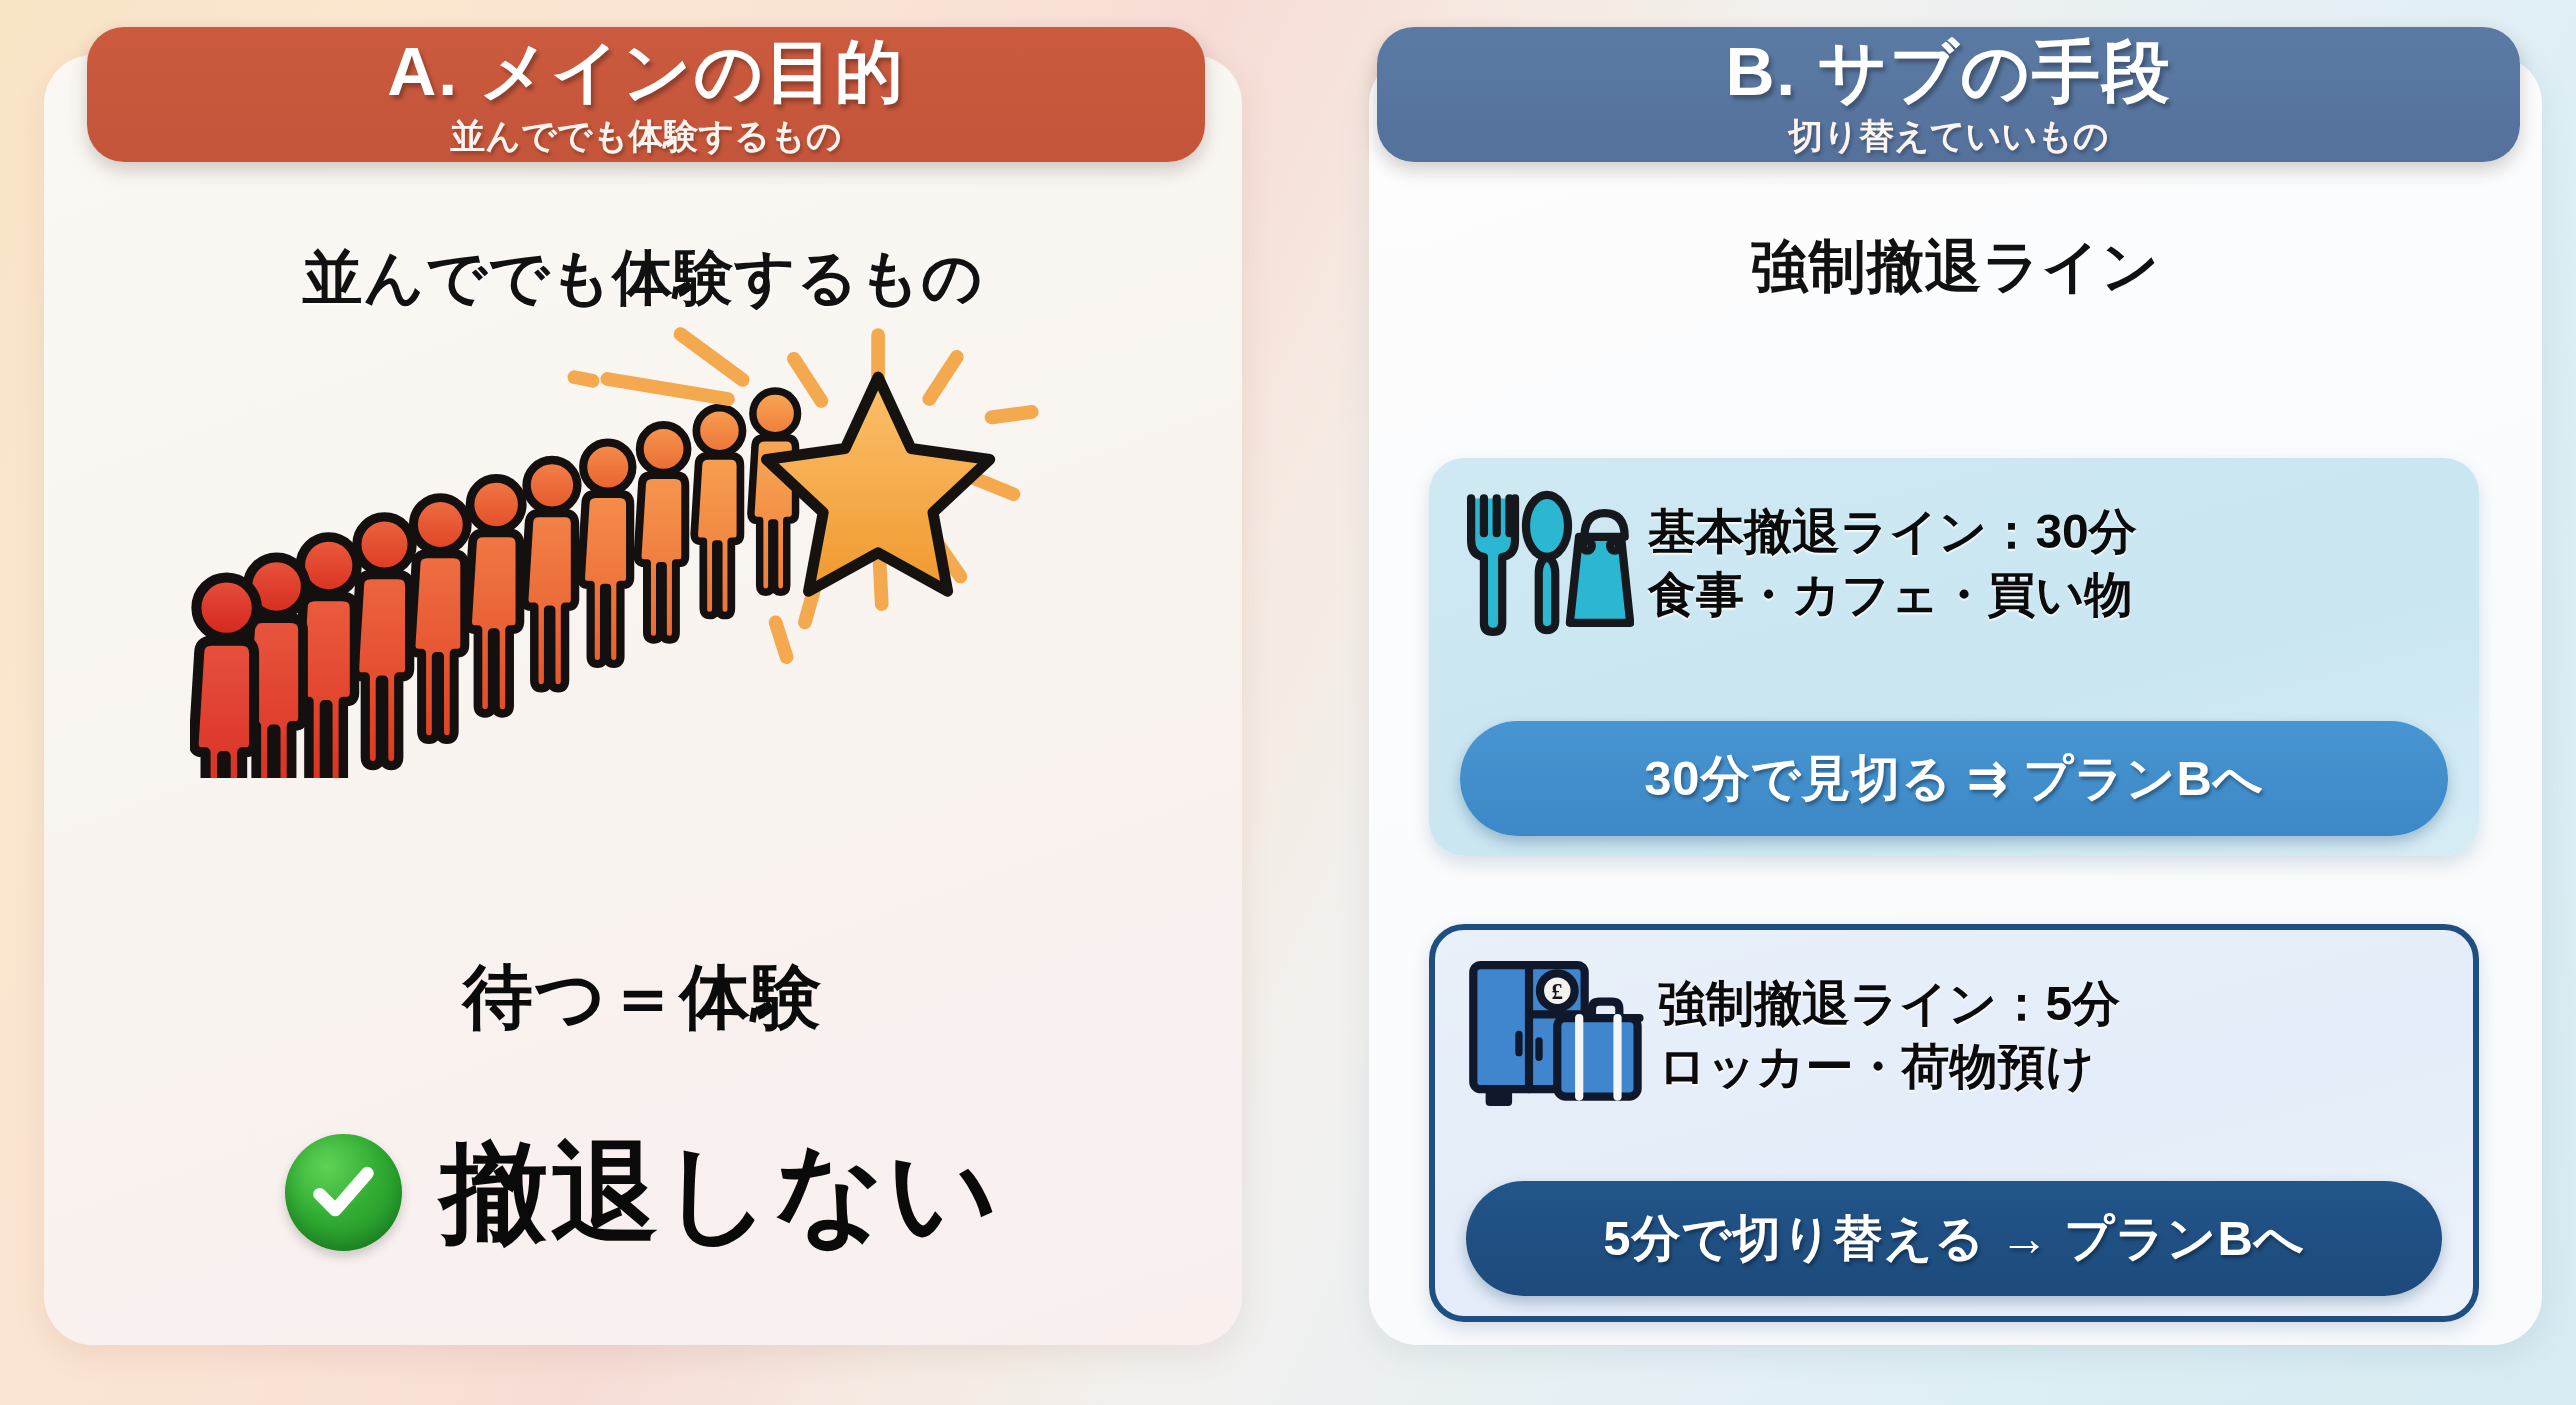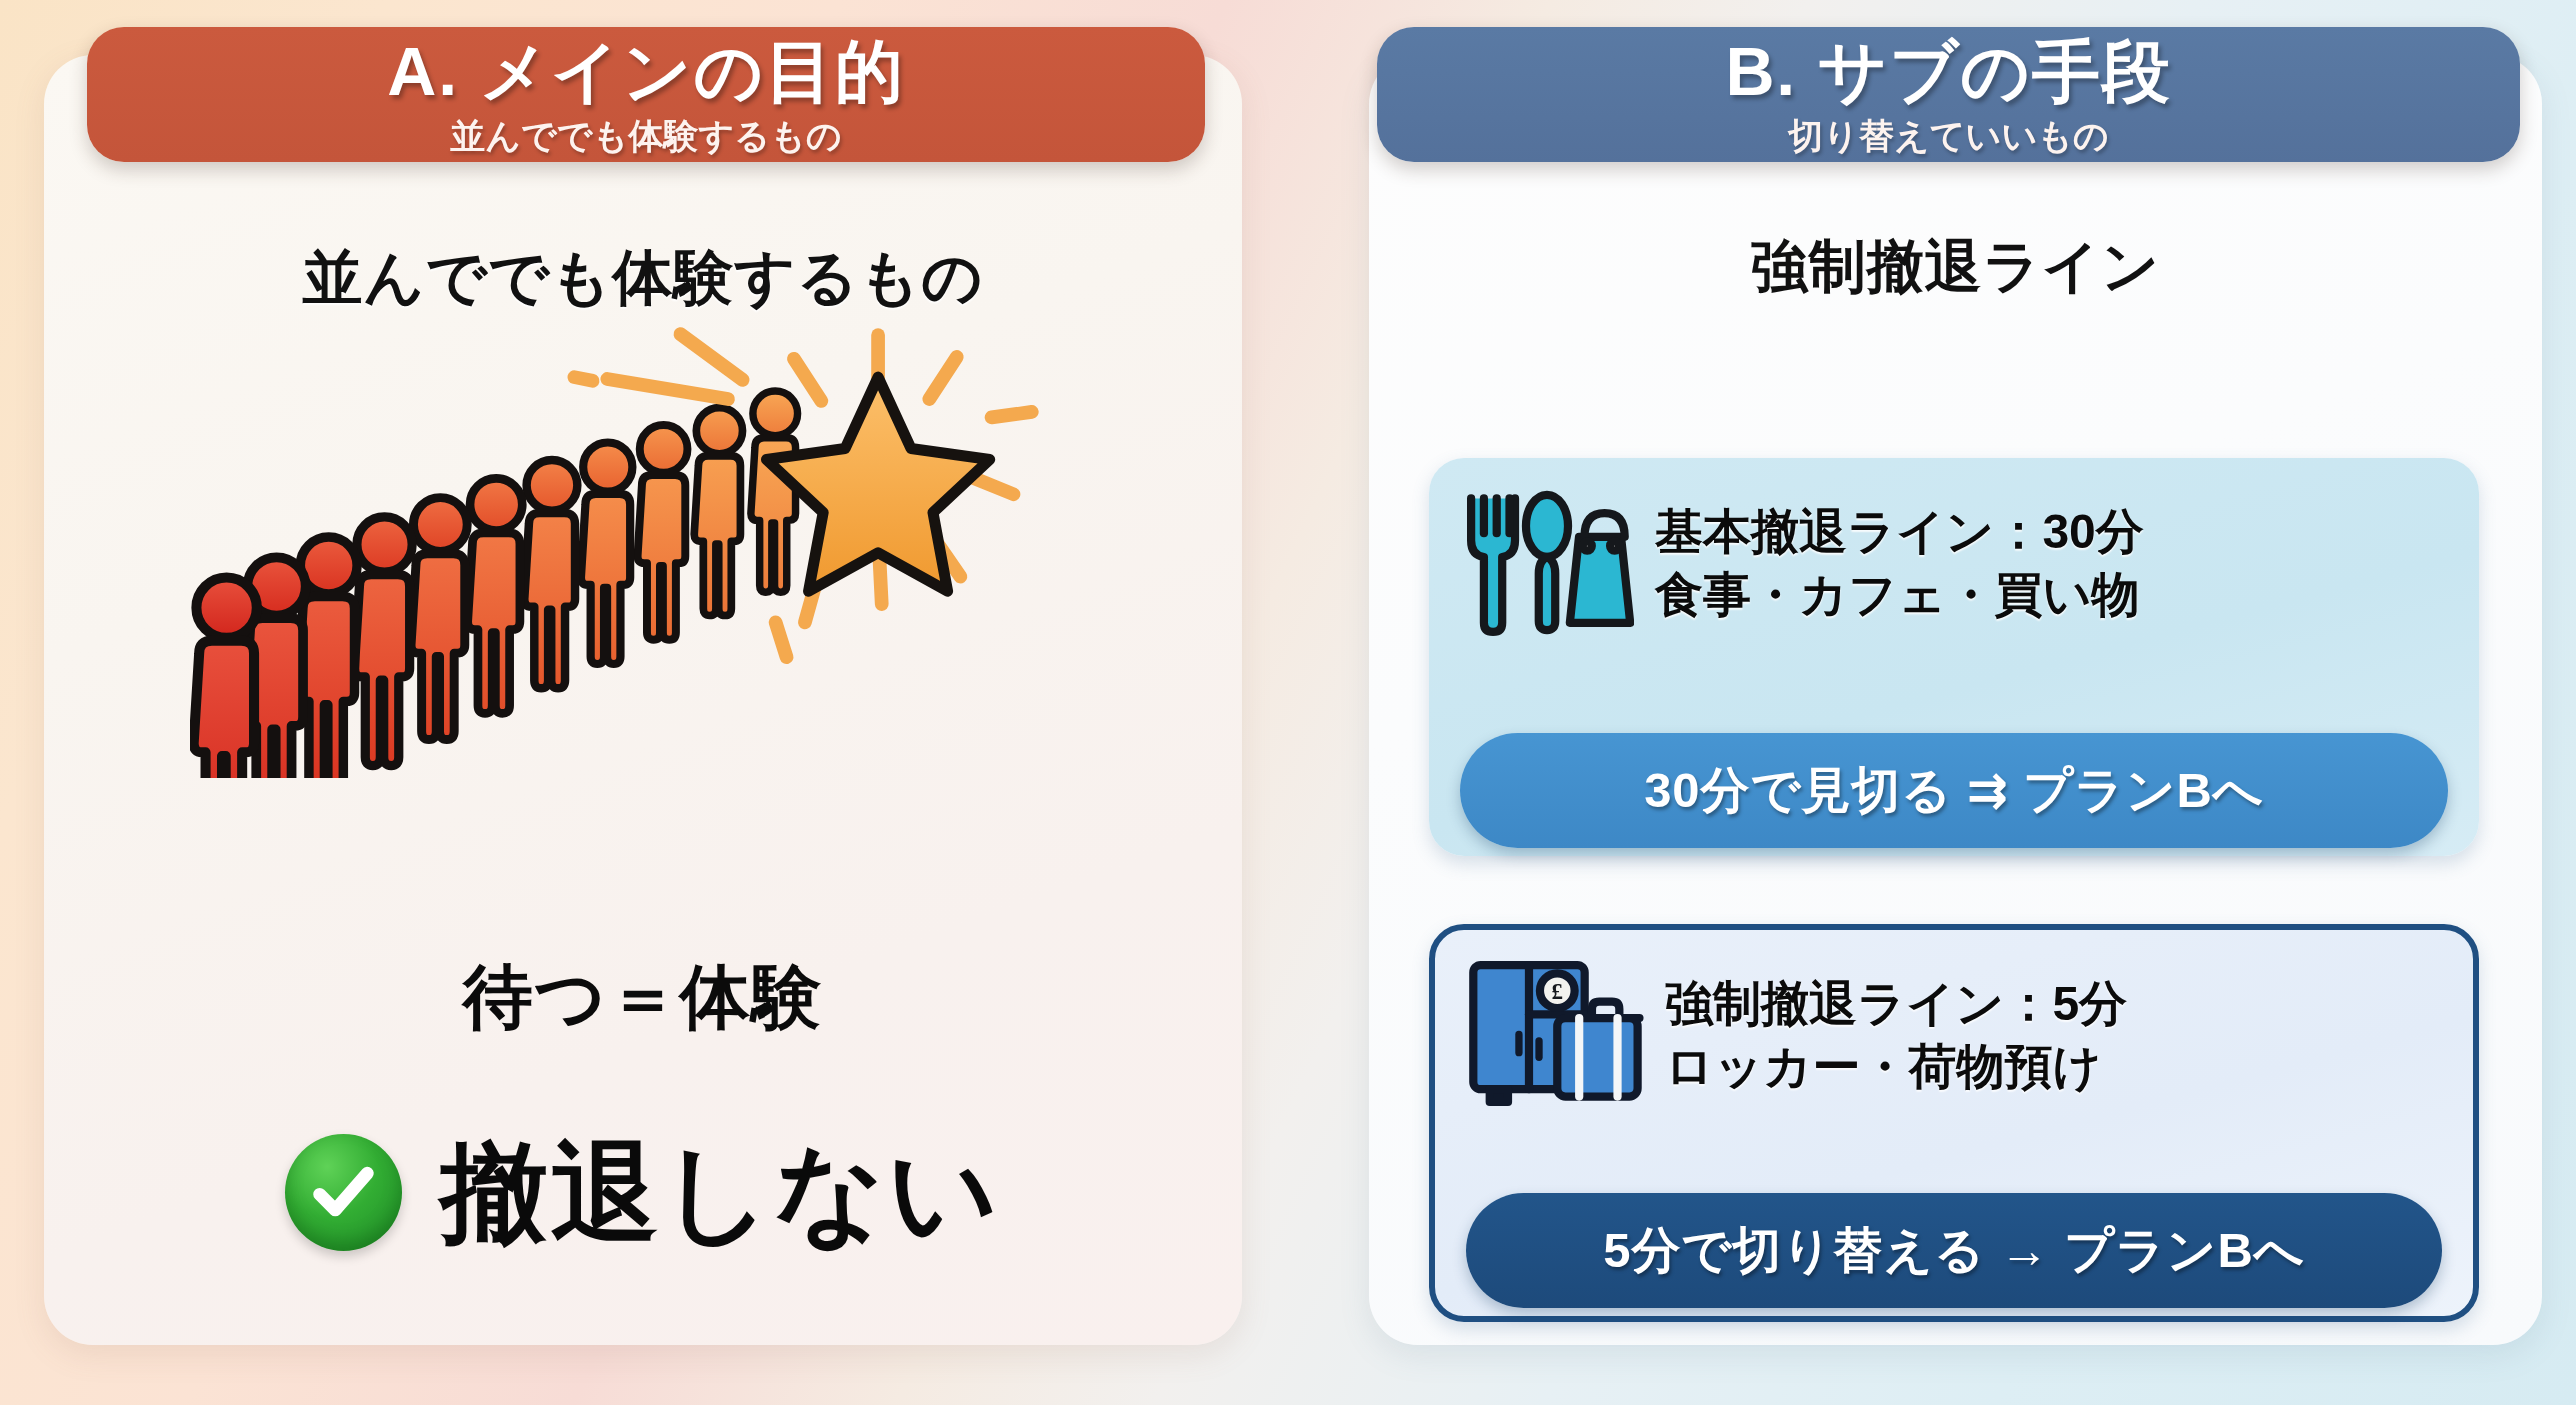--- a/index.html
+++ b/index.html
@@ -96,30 +96,30 @@
   .b-card-1{
     top:403px;height:398px;
     background:linear-gradient(165deg,#cfe9f3 0%,#c9e6f1 55%,#d6ecf5 100%);
   }
   .b-card-2{
     top:869px;height:398px;
     background:linear-gradient(165deg,#e9f0fa 0%,#e3ecf8 55%,#edf3fb 100%);
     border:6.4px solid #1f4f82;
     box-sizing:border-box;
   }
-  .b-row{display:flex;align-items:center;gap:21px;padding:24px 31px 0 31px;}
+  .b-row{display:flex;align-items:center;gap:14px;padding:24px 31px 0 31px;}
   .b-ico{flex:0 0 auto;}
   .b-lines{display:flex;flex-direction:column;gap:9.1px;}
   .b-line{
     font-size:48px;font-weight:bold;color:#0b0b0b;letter-spacing:0px;
     white-space:nowrap;line-height:1.12;
     text-shadow:0 1.8px 1.8px rgba(255,255,255,.85);
   }
   .b-btn{
-    position:absolute;left:31px;right:31px;bottom:8px;height:115px;
+    position:absolute;left:31px;right:31px;bottom:20px;height:115px;
     border-radius:58px;display:flex;align-items:center;justify-content:center;
     box-shadow:0 6.4px 13.7px rgba(20,60,100,.28);
   }
   .b-btn-1{background:linear-gradient(180deg,#4795d2 0%,#3d88c6 100%);}
   .b-btn-2{background:linear-gradient(180deg,#22558a 0%,#1d4a7b 100%);}
   .b-btn-label{
     color:#fff;font-size:49px;font-weight:bold;letter-spacing:0.9px;white-space:nowrap;
     text-shadow:1.8px 2.7px 3.7px rgba(0,0,0,.35);
   }
 </style>

